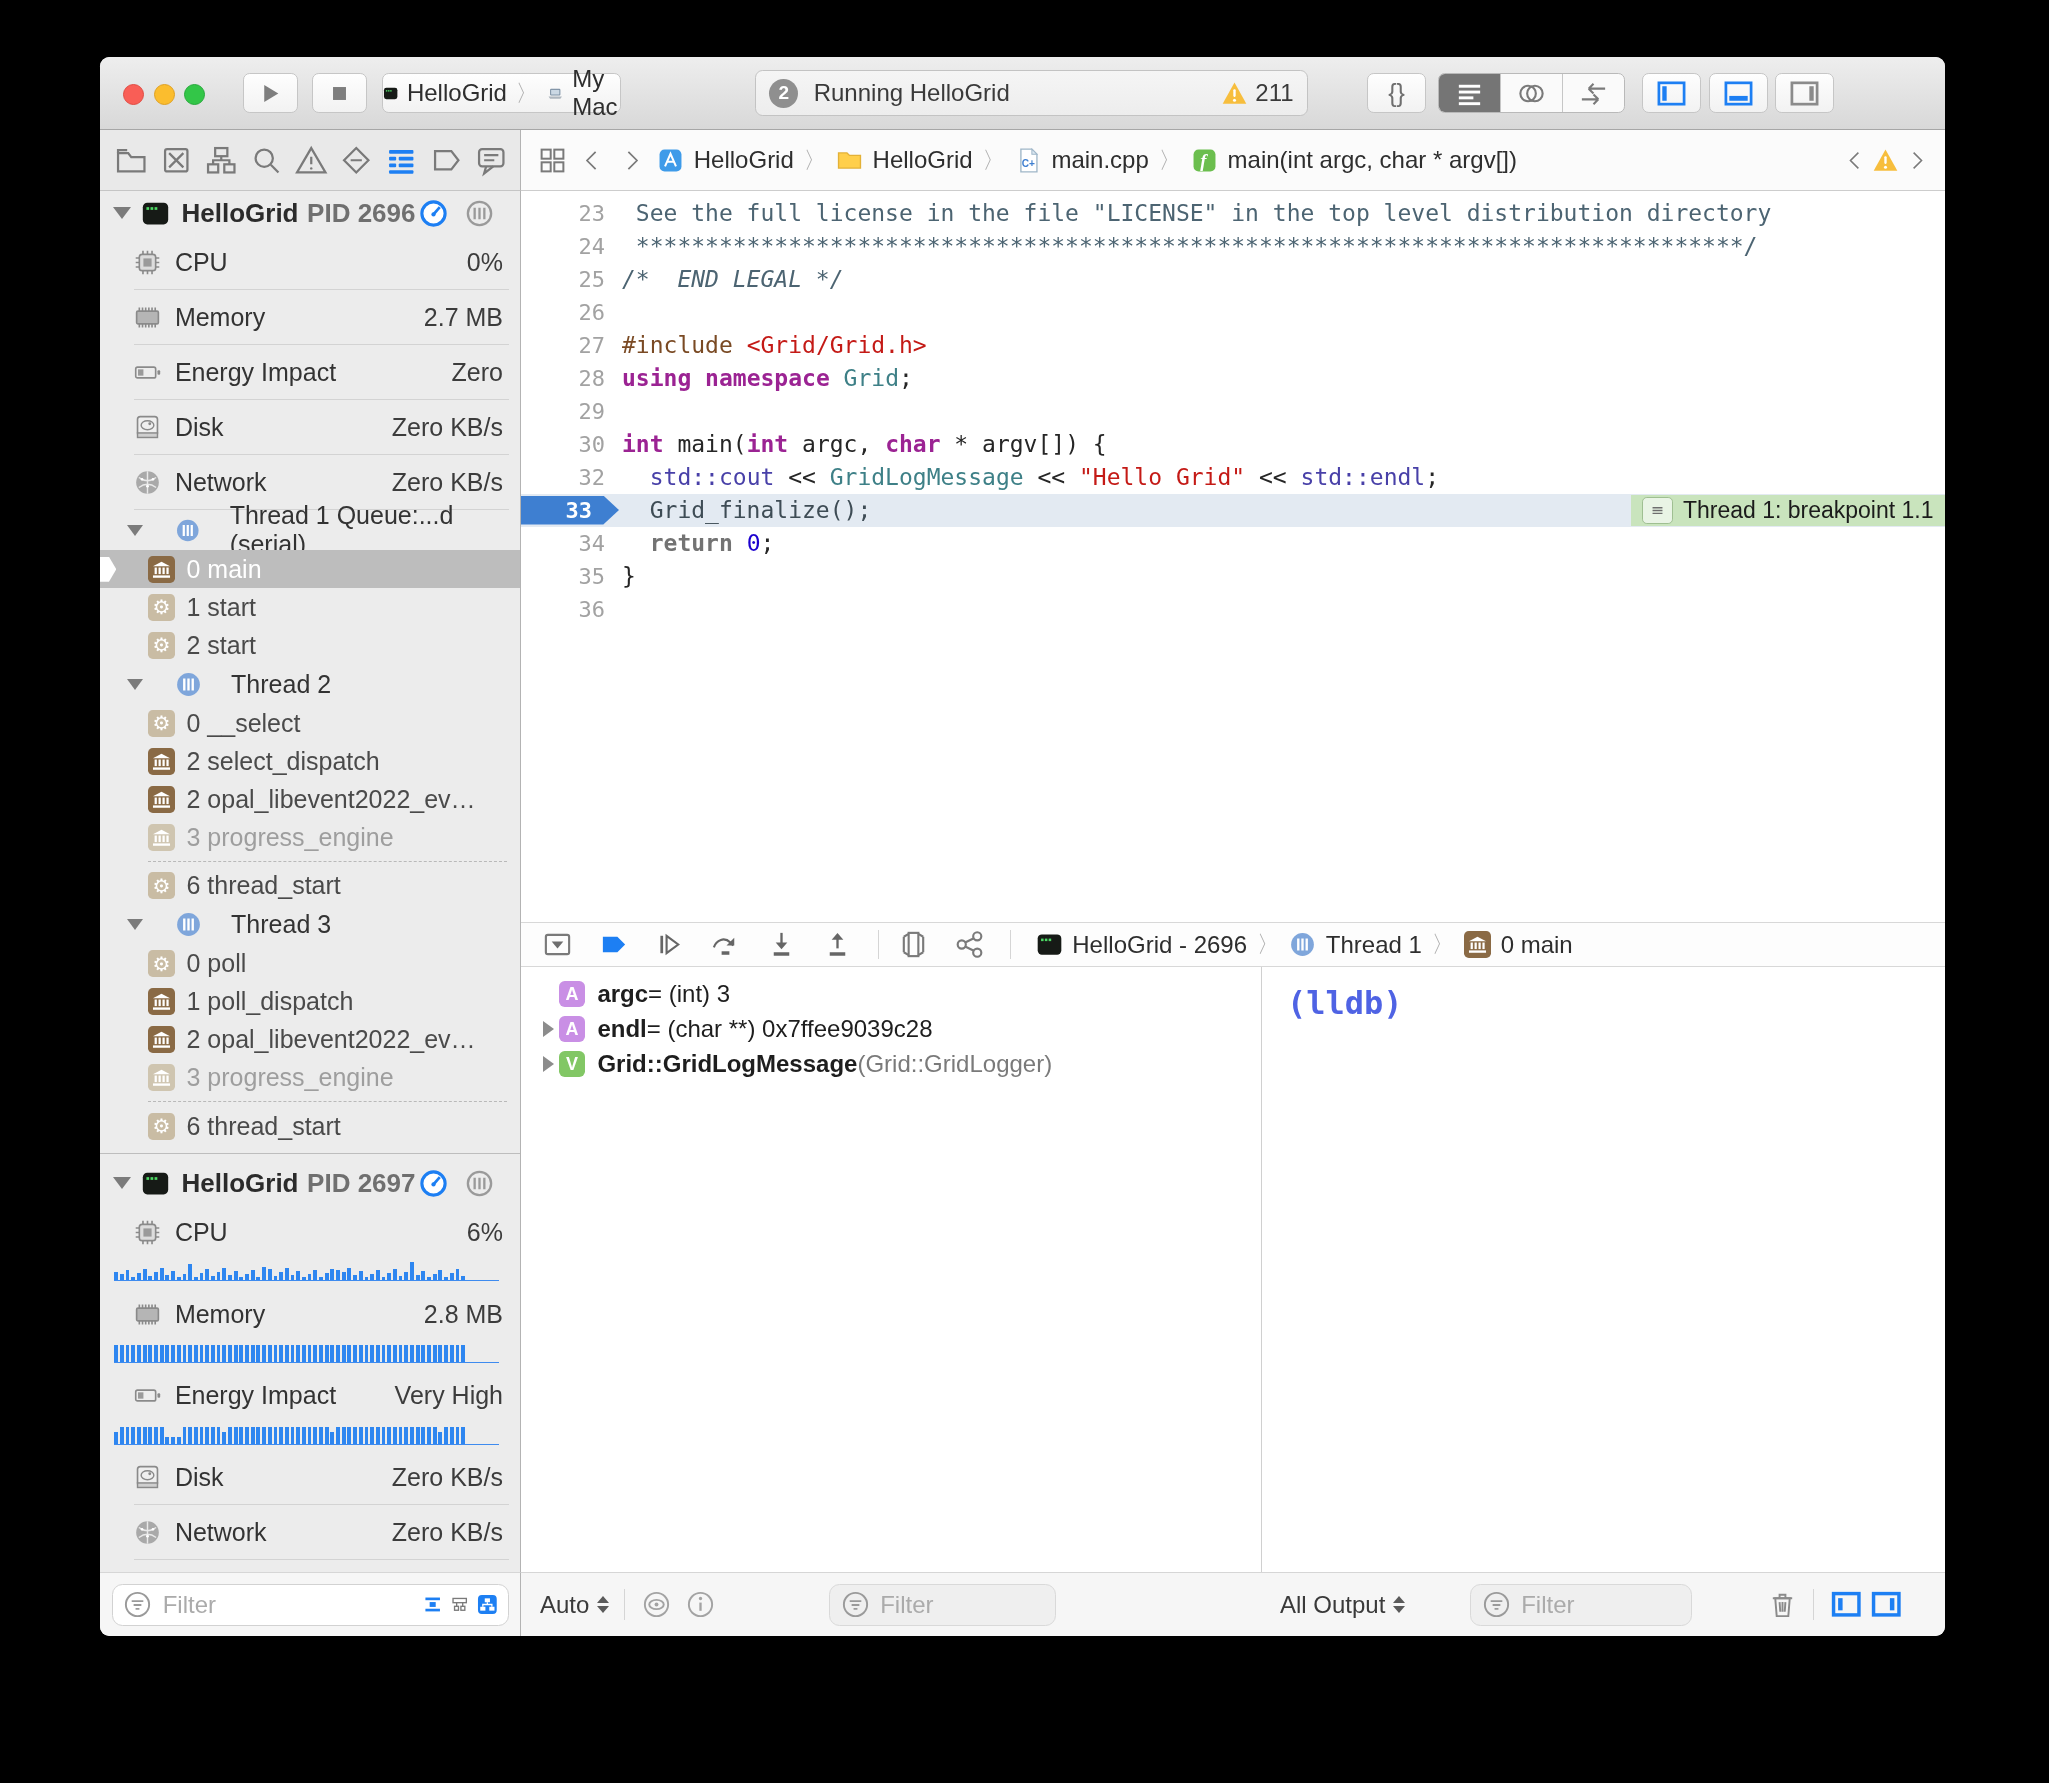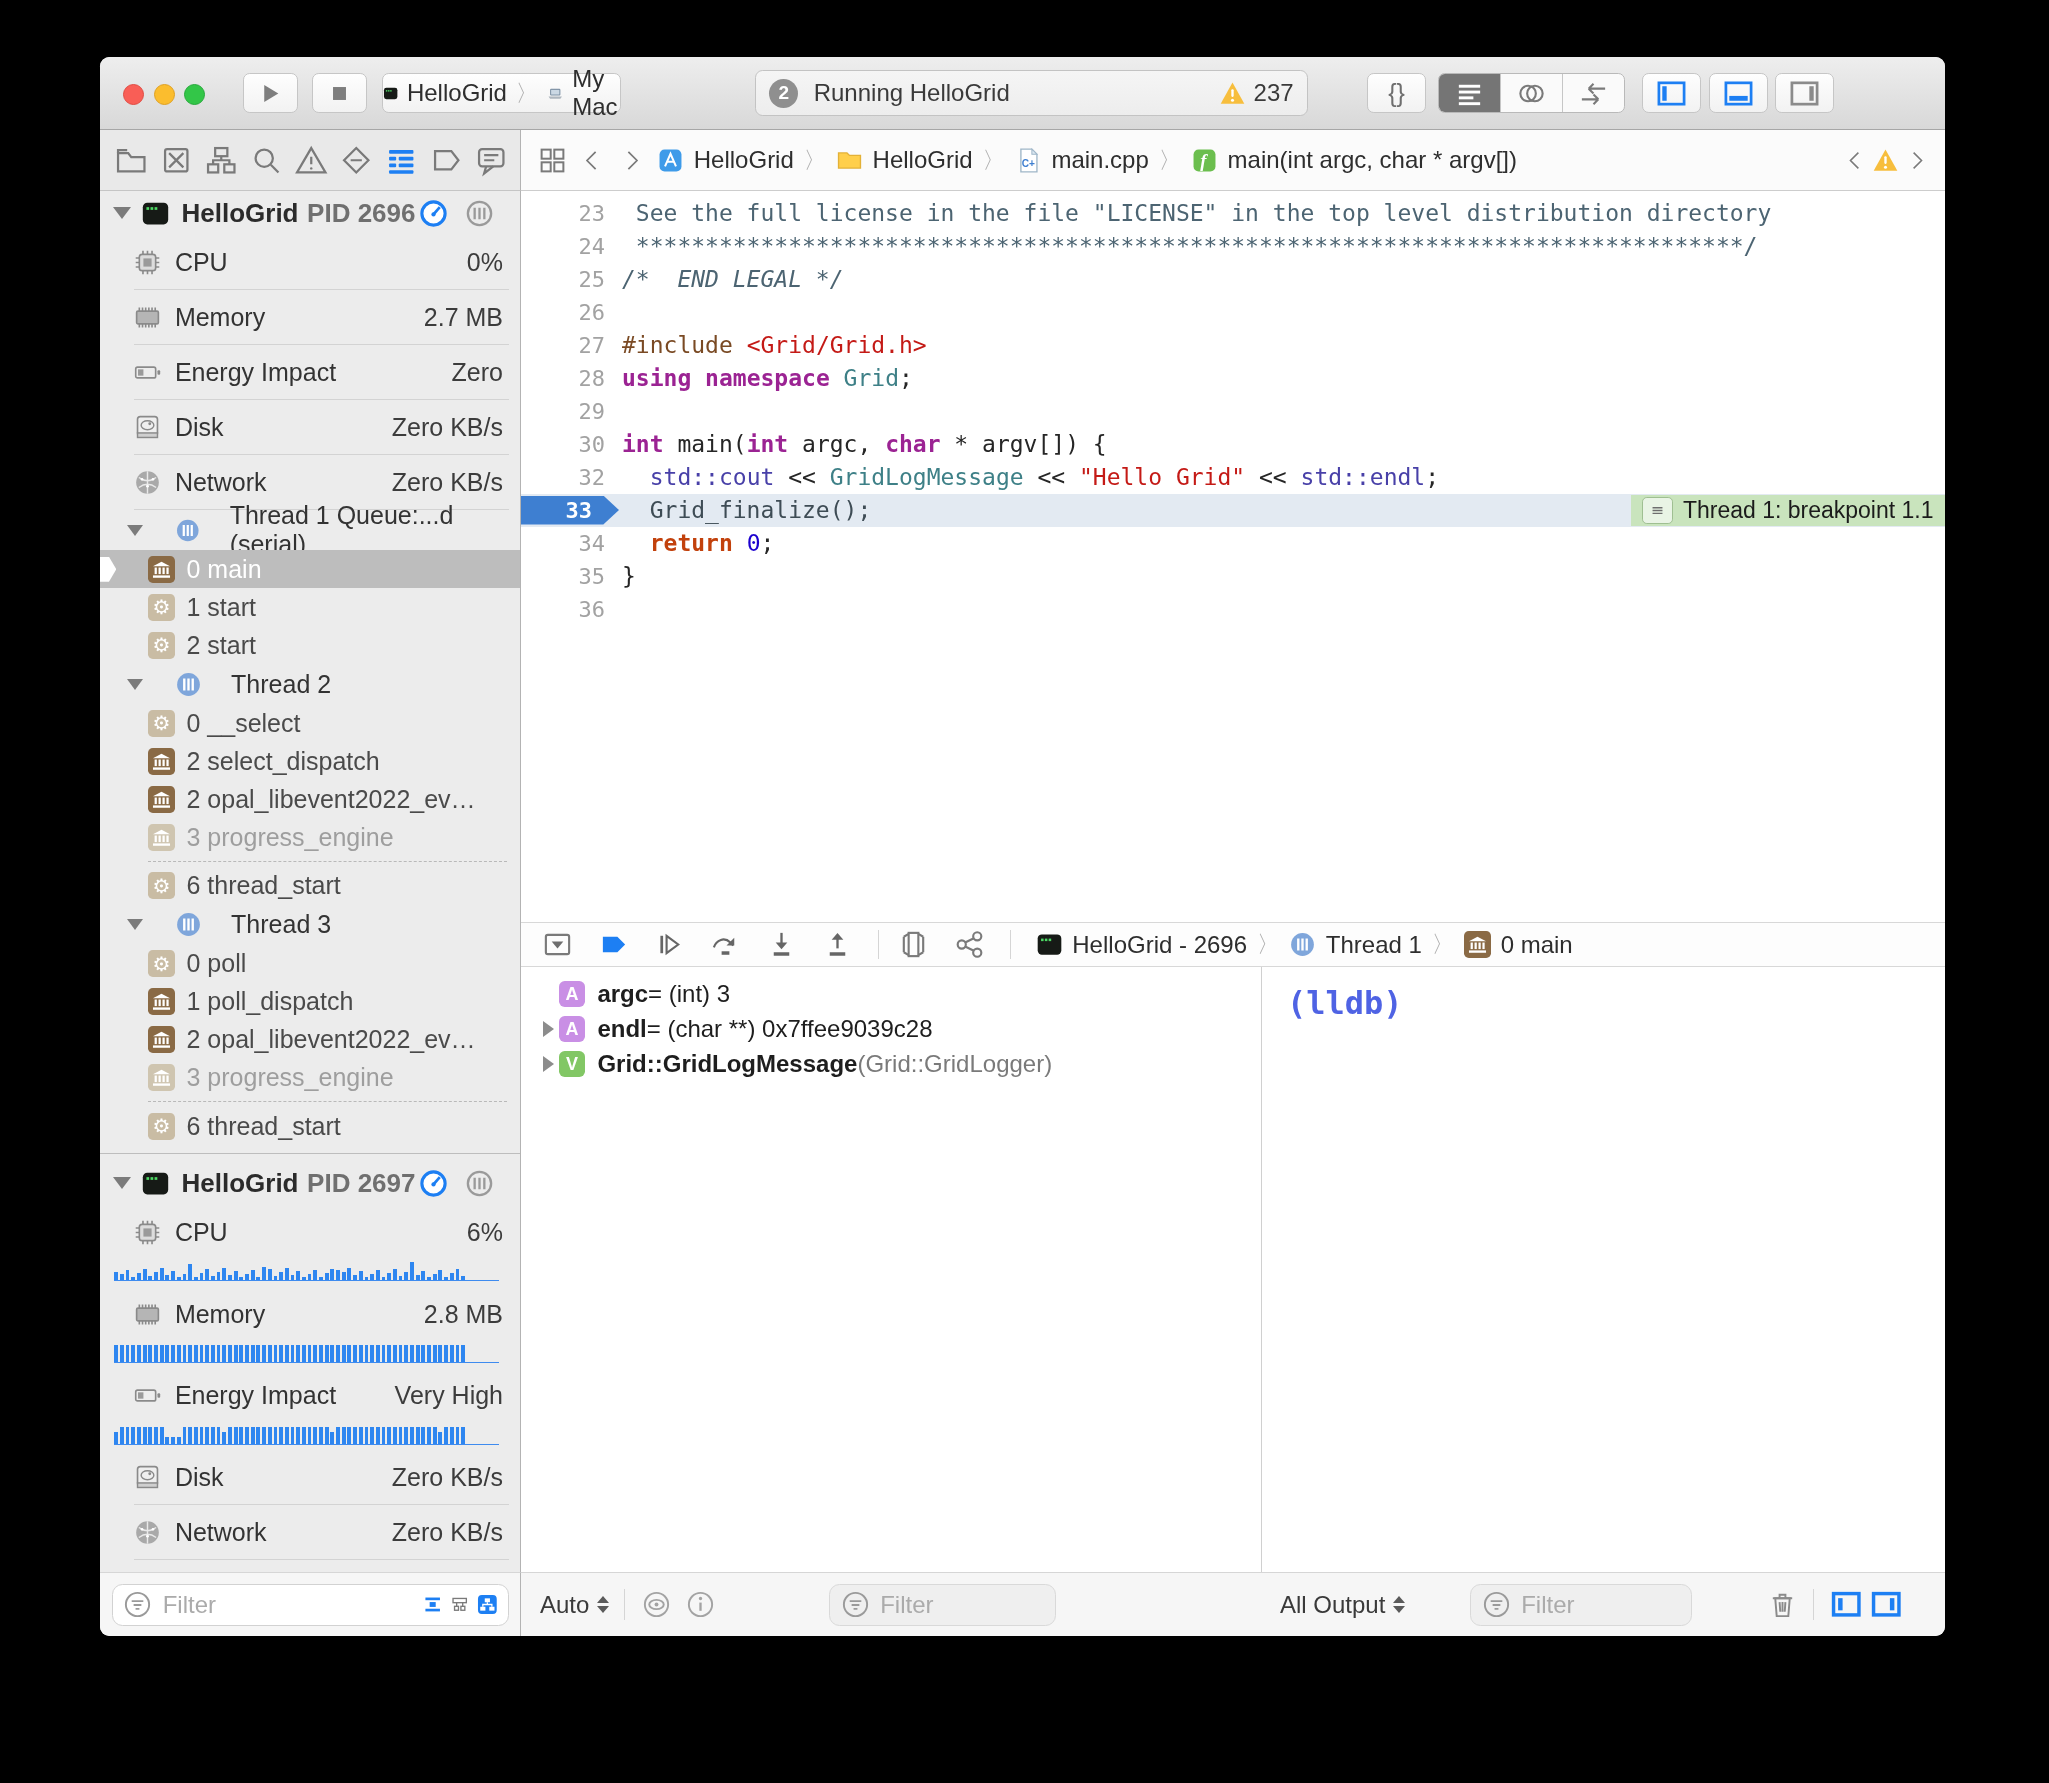--- a/index.html
+++ b/index.html
@@ -184,21 +184,21 @@
       <span class="abadge">2</span>
       <span class="astatus">Running HelloGrid</span>
       <span class="awarn">
         <span class="ico" style="width:27px;height:27px">
             <svg viewBox="0 0 32 32" xmlns="http://www.w3.org/2000/svg">
               <path d="M16 3l14 25H2z" fill="#F7BE3D"></path>
               <rect x="14.6" y="11" width="2.8" height="9" rx="1.2" fill="#fff"></rect>
               <circle cx="16" cy="24" r="1.8" fill="#fff"></circle>
             </svg>
           </span>
-        <span>237</span>
+        <span>211</span>
       </span>
     </div>
     <div class="tb-btn braces">{}</div>
     <div class="segctl">
       <div class="seg sel">
           <span class="ico" style="width:31px;height:31px">
             <svg viewBox="0 0 32 32" xmlns="http://www.w3.org/2000/svg">
               <g fill="#fff">
                 <rect x="5" y="7" width="22" height="3"></rect>
                 <rect x="5" y="13" width="22" height="3"></rect>
@@ -934,21 +934,21 @@
       <div class="code-line"><span class="gutter">25</span><span class="codetext"><span class="comi" style="color: rgb(76, 100, 114);">/*  END LEGAL */</span></span></div>
       <div class="code-line"><span class="gutter">26</span><span class="codetext"></span></div>
       <div class="code-line"><span class="gutter">27</span><span class="codetext"><span style="color: rgb(122, 74, 36);">#include</span><span style="color: rgb(38, 38, 38);"> </span><span style="color: rgb(196, 26, 22); margin-top: 24px;">&lt;Grid/Grid.h&gt;</span></span></div>
       <div class="code-line"><span class="gutter">28</span><span class="codetext"><span style="color: rgb(155, 35, 147); font-weight: bold;">using</span><span style="color: rgb(38, 38, 38);"> </span><span style="color: rgb(155, 35, 147); font-weight: bold;">namespace</span><span style="color: rgb(38, 38, 38);"> </span><span style="color: rgb(62, 128, 135);">Grid</span><span style="color: rgb(38, 38, 38);">;</span></span></div>
       <div class="code-line"><span class="gutter">29</span><span class="codetext"></span></div>
       <div class="code-line"><span class="gutter">30</span><span class="codetext"><span style="color: rgb(155, 35, 147); font-weight: bold;">int</span><span style="color: rgb(38, 38, 38);"> main(</span><span style="color: rgb(155, 35, 147); font-weight: bold;">int</span><span style="color: rgb(38, 38, 38);"> argc, </span><span style="color: rgb(155, 35, 147); font-weight: bold;">char</span><span style="color: rgb(38, 38, 38);"> * argv[]) {</span></span></div>
       <div class="code-line"><span class="gutter">32</span><span class="codetext"><span style="color: rgb(38, 38, 38);">  </span><span style="color: rgb(72, 64, 168);">std::cout</span><span style="color: rgb(38, 38, 38);"> &lt;&lt; </span><span style="color: rgb(62, 128, 135);">GridLogMessage</span><span style="color: rgb(38, 38, 38);"> &lt;&lt; </span><span style="color: rgb(196, 26, 22);">"Hello Grid"</span><span style="color: rgb(38, 38, 38);"> &lt;&lt; </span><span style="color: rgb(72, 64, 168);">std::endl</span><span style="color: rgb(38, 38, 38);">;</span></span></div>
       <div class="code-line current"><div class="bp-badge">33</div><span class="codetext"><span style="color: rgb(62, 76, 85);">  Grid_finalize();</span></span><div class="annot"><span class="abox"><svg viewBox="0 0 24 24" width="17" height="17">
               <path d="M5 8h14M5 12h14M5 16h14" stroke="#6E6E6E" stroke-width="2" fill="none"></path>
             </svg></span><span>Thread 1: breakpoint 1.1</span></div></div>
-      <div class="code-line"><span class="gutter">34</span><span class="codetext"><span style="color: rgb(38, 38, 38);">  </span><span style="color: #c2410c; font-weight: bold;">return</span><span style="color: rgb(38, 38, 38);"> </span><span style="color: rgb(28, 0, 207);">0</span><span style="color: rgb(38, 38, 38);">;</span></span></div>
+      <div class="code-line"><span class="gutter">34</span><span class="codetext"><span style="color: rgb(38, 38, 38);">  </span><span style="color: #737373; font-weight: bold;">return</span><span style="color: rgb(38, 38, 38);"> </span><span style="color: rgb(28, 0, 207);">0</span><span style="color: rgb(38, 38, 38);">;</span></span></div>
       <div class="code-line"><span class="gutter">35</span><span class="codetext"><span style="color: rgb(38, 38, 38);">}</span></span></div>
       <div class="code-line"><span class="gutter">36</span><span class="codetext"></span></div>
     </div>
 
   <div class="debugbar" id="debugbar">
       <span class="ico dbico" style="width: 31px; height: 31px;">
         <svg viewBox="0 0 32 32" xmlns="http://www.w3.org/2000/svg">
           <rect x="4" y="6" width="24" height="20" rx="2" fill="none" stroke="#7A7A7A" stroke-width="2.2"></rect>
           <path d="M10 13h12l-6 7z" fill="#6E6E6E"></path>
         </svg>

